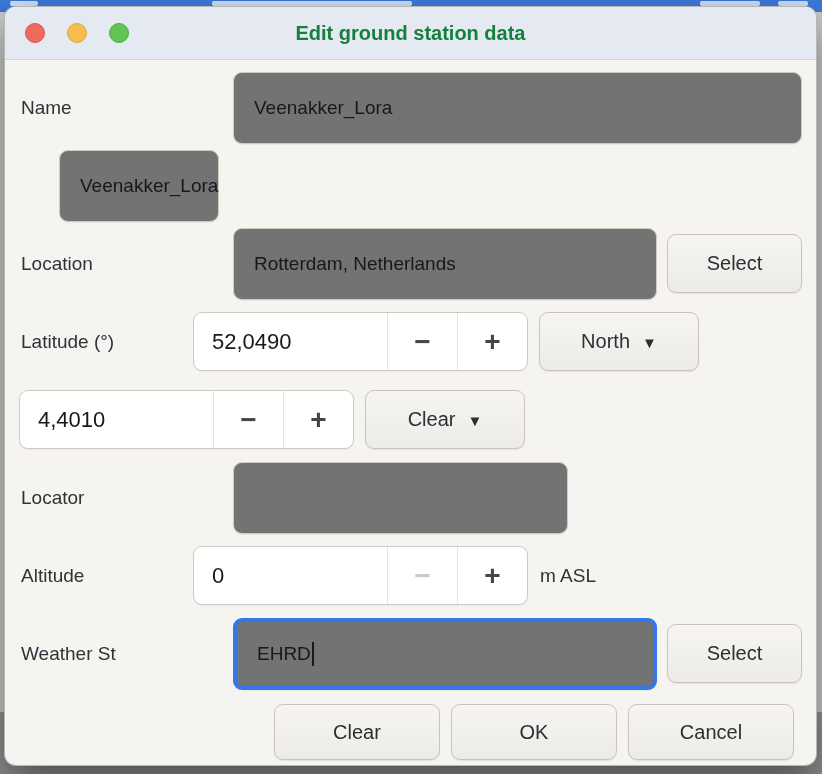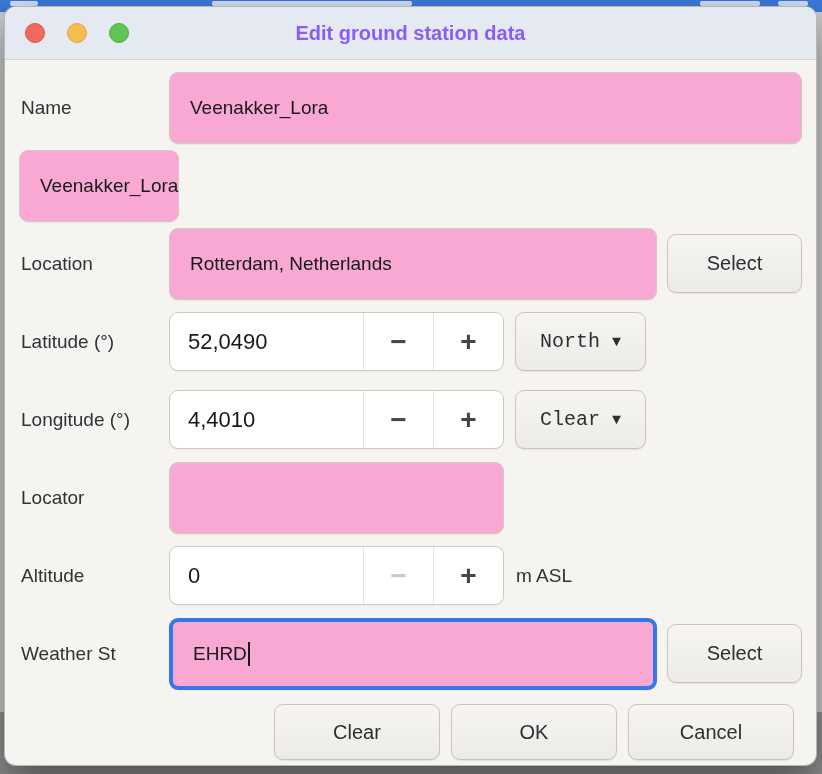--- a/index.html
+++ b/index.html
@@ -15,49 +15,49 @@
     box-shadow:0 18px 40px rgba(0,0,0,.45);box-sizing:border-box;overflow:hidden;}
 
   .titlebar{height:52px;background:#e5eaf2;border-bottom:1px solid #d6d3cc;
     display:flex;align-items:center;position:relative;}
   .lights{display:flex;gap:22px;padding-left:20px;}
   .light{width:20px;height:20px;border-radius:50%;}
   .light.red{background:#ee6a5f;border:1px solid #dd5449;box-sizing:border-box;}
   .light.yellow{background:#f5bd4f;border:1px solid #e0a53a;box-sizing:border-box;}
   .light.green{background:#61c455;border:1px solid #4aab41;box-sizing:border-box;}
   .title{position:absolute;left:0;right:0;text-align:center;
-    font-size:20px;font-weight:700;color:#8b5cf6;pointer-events:none;}
+    font-size:20px;font-weight:700;color:#15803d;pointer-events:none;}
 
   .form{padding:18px 14px 0 14px;}
   .row{display:grid;grid-template-columns:150px 1fr;align-items:center;
-    height:59px;margin-bottom:19px;}
+    height:59px;margin-bottom:19px;gap:24px;}
   .label{font-size:19px;color:#2f3237;padding-left:2px;}
   .control{display:flex;align-items:center;height:59px;}
 
-  .textfield{height:72px;background:#f9a8d4;border:1.5px solid #cfcbc3;border-radius:9px;
+  .textfield{height:72px;background:#737373;border:1.5px solid #cfcbc3;border-radius:9px;
     box-sizing:border-box;display:flex;align-items:center;padding-left:20px;
-    font-size:19px;color:#17181a;flex:1;box-shadow:0 1px 1px rgba(0,0,0,.05);}
+    font-size:19px;color:#17181a;flex:1;box-shadow:0 1px 1px rgba(0,0,0,.05);margin-left:40px;}
   .textfield.focused{border:4px solid #3377e8;}
   .cursor{display:inline-block;width:2px;height:24px;background:#1a1a1a;margin-left:1px;}
 
   .stepper{width:335px;flex:none;height:59px;background:#fff;border:1.5px solid #cfcbc3;
     border-radius:9px;box-sizing:border-box;display:flex;align-items:stretch;
     box-shadow:0 1px 1px rgba(0,0,0,.05);}
   .stepper .value{flex:1;display:flex;align-items:center;padding-left:18px;
     font-size:22px;color:#17181a;}
   .stepper .seg{width:69px;border-left:1px solid #e5e3df;display:flex;align-items:center;
     justify-content:center;font-size:28px;font-weight:700;color:#43464b;cursor:default;}
   .stepper .seg.disabled{color:#c9c9c9;}
 
   .btn{height:59px;border-radius:9px;border:1.5px solid #c8c4bc;
     background:linear-gradient(#f6f5f2,#edebe7);box-sizing:border-box;
     display:flex;align-items:center;justify-content:center;
     font-size:20px;color:#2c2f33;box-shadow:0 1px 1px rgba(0,0,0,.08);}
   .btn.select{width:135px;margin-left:10px;flex:none;text-align:center;}
-  .dropdown{width:131px;height:59px;margin-left:11px;flex:none;gap:12px;font-family:Liberation Mono, monospace;}
+  .dropdown{width:160px;height:59px;margin-left:11px;flex:none;gap:12px;}
   .dropdown .arrow{font-size:15px;color:#2c2f33;margin-top:2px;}
   .unit{font-size:19px;color:#2f3237;margin-left:12px;}
 
   .footer{display:flex;justify-content:flex-end;gap:11px;padding:2px 8px 0 0;}
   .footer .btn{width:166px;height:56px;}
 </style>
 </head>
 <body>
 
 <div class="bg-strip">
@@ -111,21 +111,20 @@
           <div class="seg">+</div>
         </div>
         <div class="btn dropdown">
           <span>North</span>
           <span class="arrow">▼</span>
         </div>
       </div>
     </div>
 
     <div class="row">
-      <div class="label">Longitude (°)</div>
       <div class="control">
         <div class="stepper">
           <div class="value">4,4010</div>
           <div class="seg">−</div>
           <div class="seg">+</div>
         </div>
         <div class="btn dropdown">
           <span>Clear</span>
           <span class="arrow">▼</span>
         </div>

